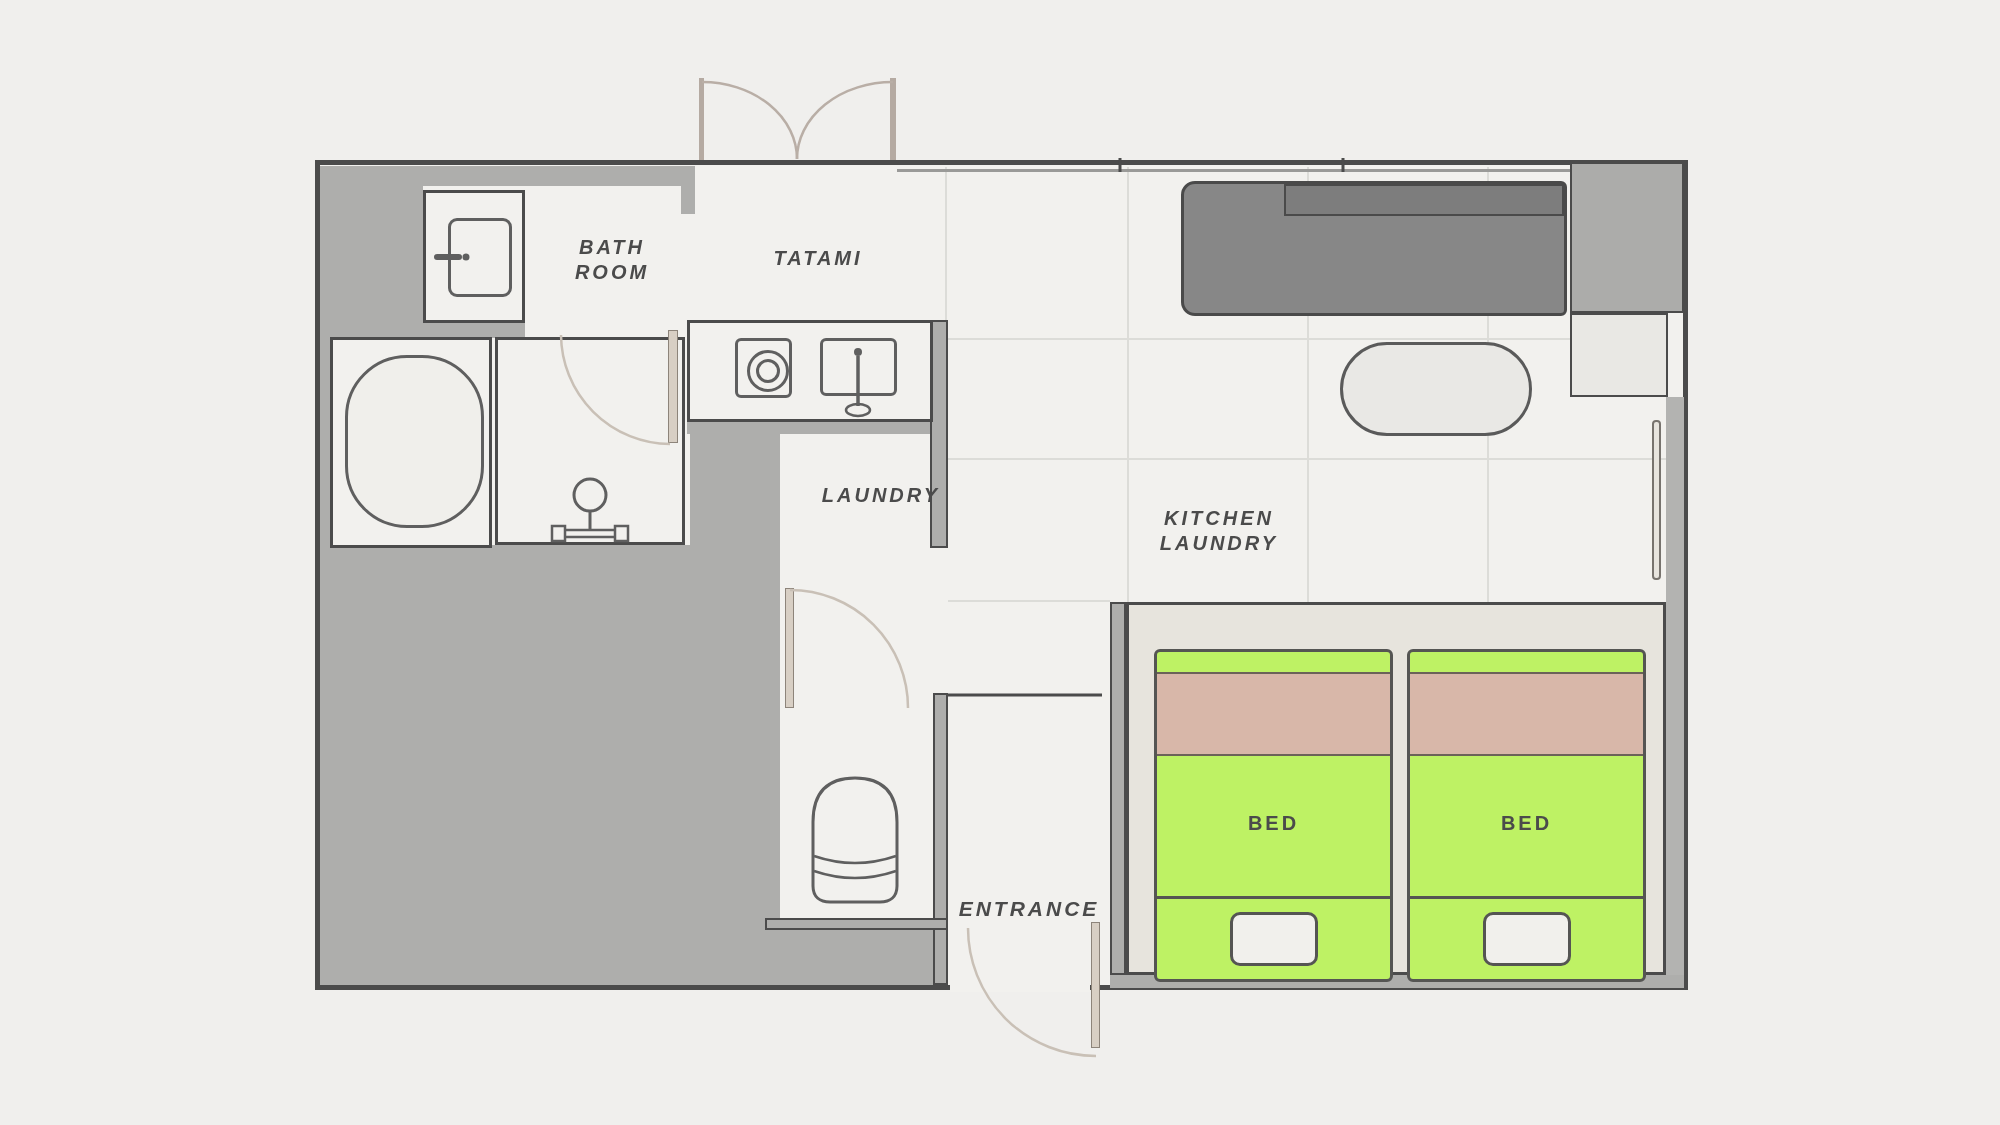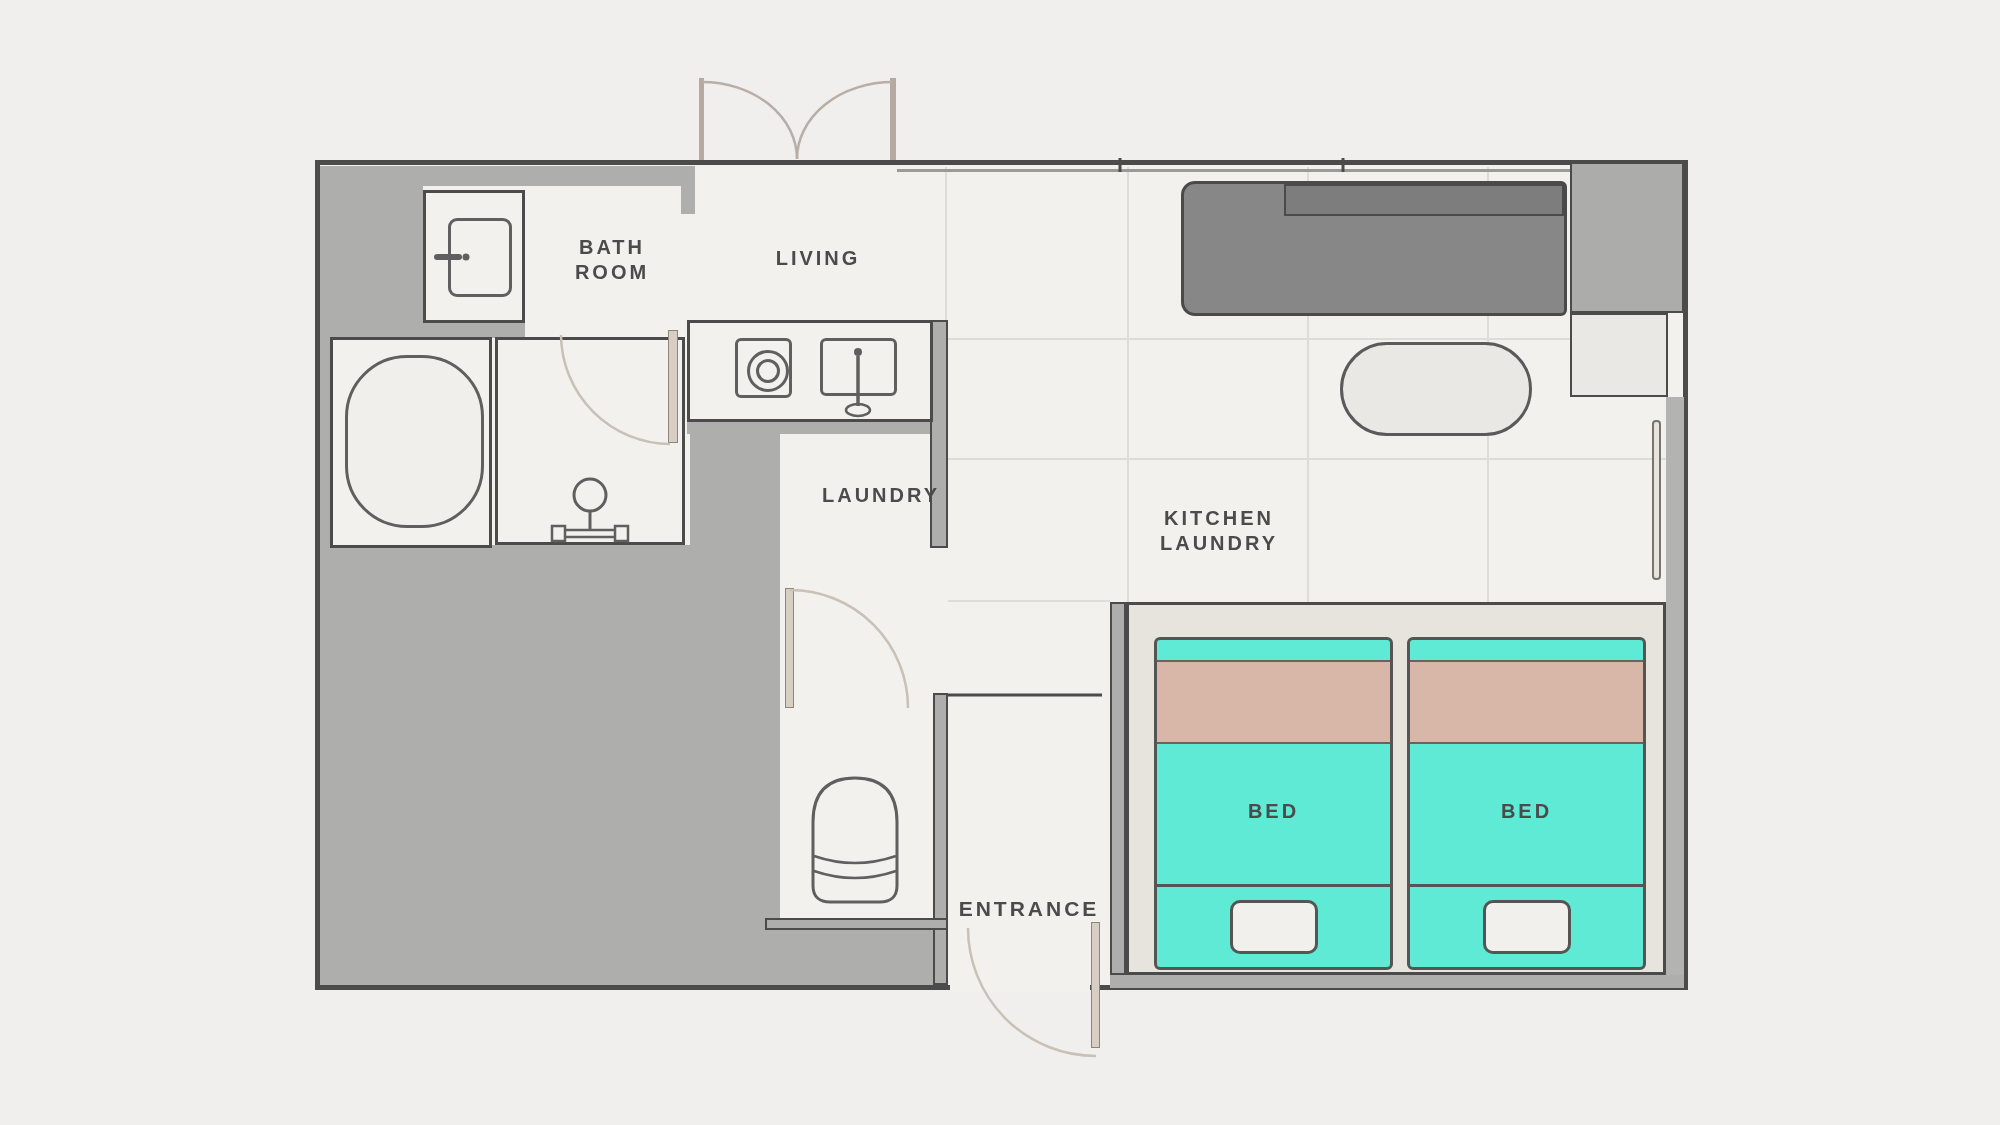--- a/index.html
+++ b/index.html
@@ -10,37 +10,37 @@
   #floor{left:315px;top:160px;width:1373px;height:830px;background:#f2f1ee;border:5px solid #4b4b4b;}
   .wall{background:#aeaeac;}
   .wall-edged{background:#aeaeac;border:2px solid #4b4b4b;}
   .roombox{background:#f2f1ee;border:3px solid #4b4b4b;}
   .leaf{background:#d8cfc4;border:1px solid #8d847a;}
   .post{background:#b5aaa2;}
   .grid{background:#dcdcd8;}
   
   .lbl{position:absolute;transform:translate(-50%,-50%);color:#4b4b4b;font-weight:700;
        font-size:20px;letter-spacing:3px;text-align:center;line-height:25px;white-space:nowrap;}
-  .lbl span{display:block;}
+  .lbl span{display:block;font-style:italic;}
   
   #tub{left:345px;top:355px;width:139px;height:173px;border:3px solid #5f5f5f;border-radius:62px;background:#f0efeb;}
   #wc-icon{left:448px;top:218px;width:64px;height:79px;border:3px solid #5f5f5f;border-radius:9px;background:#f2f1ee;}
   #stove{left:735px;top:338px;width:57px;height:60px;border:3px solid #5f5f5f;border-radius:6px;background:#f2f1ee;}
   .burner{position:absolute;border:3px solid #5f5f5f;border-radius:50%;}
   #sink{left:820px;top:338px;width:77px;height:58px;border:3px solid #5f5f5f;border-radius:6px;background:#f2f1ee;}
   #sofa{left:1181px;top:181px;width:386px;height:135px;background:#878787;border:3px solid #4a4a4a;
         border-radius:14px 6px 6px 14px;}
   #sofa-back{left:1284px;top:184px;width:280px;height:32px;background:#7d7d7d;border:2px solid #4a4a4a;}
   #cabinet{left:1570px;top:162px;width:114px;height:151px;background:#acacaa;border:2px solid #4b4b4b;}
   #side-unit{left:1570px;top:313px;width:98px;height:84px;background:#e9e8e4;border:2px solid #4b4b4b;}
   #right-wall-band{left:1666px;top:397px;width:18px;height:578px;background:#b3b3b1;}
   #right-window{left:1652px;top:420px;width:9px;height:160px;background:#e7e4de;border:2px solid #77736e;border-radius:4px;}
   #table{left:1340px;top:342px;width:192px;height:94px;background:#e9e8e5;border:3px solid #5a5a5a;border-radius:47px;}
   #platform{left:1126px;top:602px;width:540px;height:373px;background:#e7e4dd;border:3px solid #4b4b4b;}
-  .bed{position:absolute;top:32px;width:233px;height:327px;background:#5eead4;border:3px solid #555553;border-radius:6px;}
+  .bed{position:absolute;top:44px;width:233px;height:327px;background:#bef264;border:3px solid #555553;border-radius:6px;}
   .bed .blanket{position:absolute;left:0;right:0;top:20px;height:80px;background:#d8b7a9;
                 border-top:2px solid #6b6259;border-bottom:2px solid #6b6259;}
   .bed .footline{position:absolute;left:0;right:0;top:244px;height:3px;background:#555553;}
   .bed .cushion{position:absolute;left:50%;transform:translateX(-50%);top:260px;width:82px;height:48px;
                 background:#f1f0ec;border:3px solid #555553;border-radius:10px;}
   .bed .bedlbl{position:absolute;left:0;right:0;top:160px;text-align:center;color:#4b4b4b;
                font-weight:700;font-size:20px;letter-spacing:3px;}
   svg{position:absolute;left:0;top:0;pointer-events:none;}
 </style>
 </head>
@@ -157,21 +157,21 @@
       <line x1="437" y1="257" x2="459" y2="257" stroke="#5f5f5f" stroke-width="6" stroke-linecap="round"></line>
       <circle cx="466" cy="257" r="3.5" fill="#5f5f5f"></circle>
     </g>
   </svg>
 
   <div class="lbl" style="left:612px;top:260px;">
     <span>BATH</span>
       <span>ROOM</span>
   </div>
   <div class="lbl" style="left:818px;top:258px;">
-    <span>LIVING</span>
+    <span>TATAMI</span>
   </div>
   <div class="lbl" style="left:857px;top:495px;margin-left:24px;">
     <span>LAUNDRY</span>
   </div>
   <div class="lbl" style="left:1219px;top:531px;">
     <span>KITCHEN</span>
       <span>LAUNDRY</span>
   </div>
   <div class="lbl" style="left:1029px;top:908px;font-size:21px;text-align:center;">
     <span>ENTRANCE</span>

